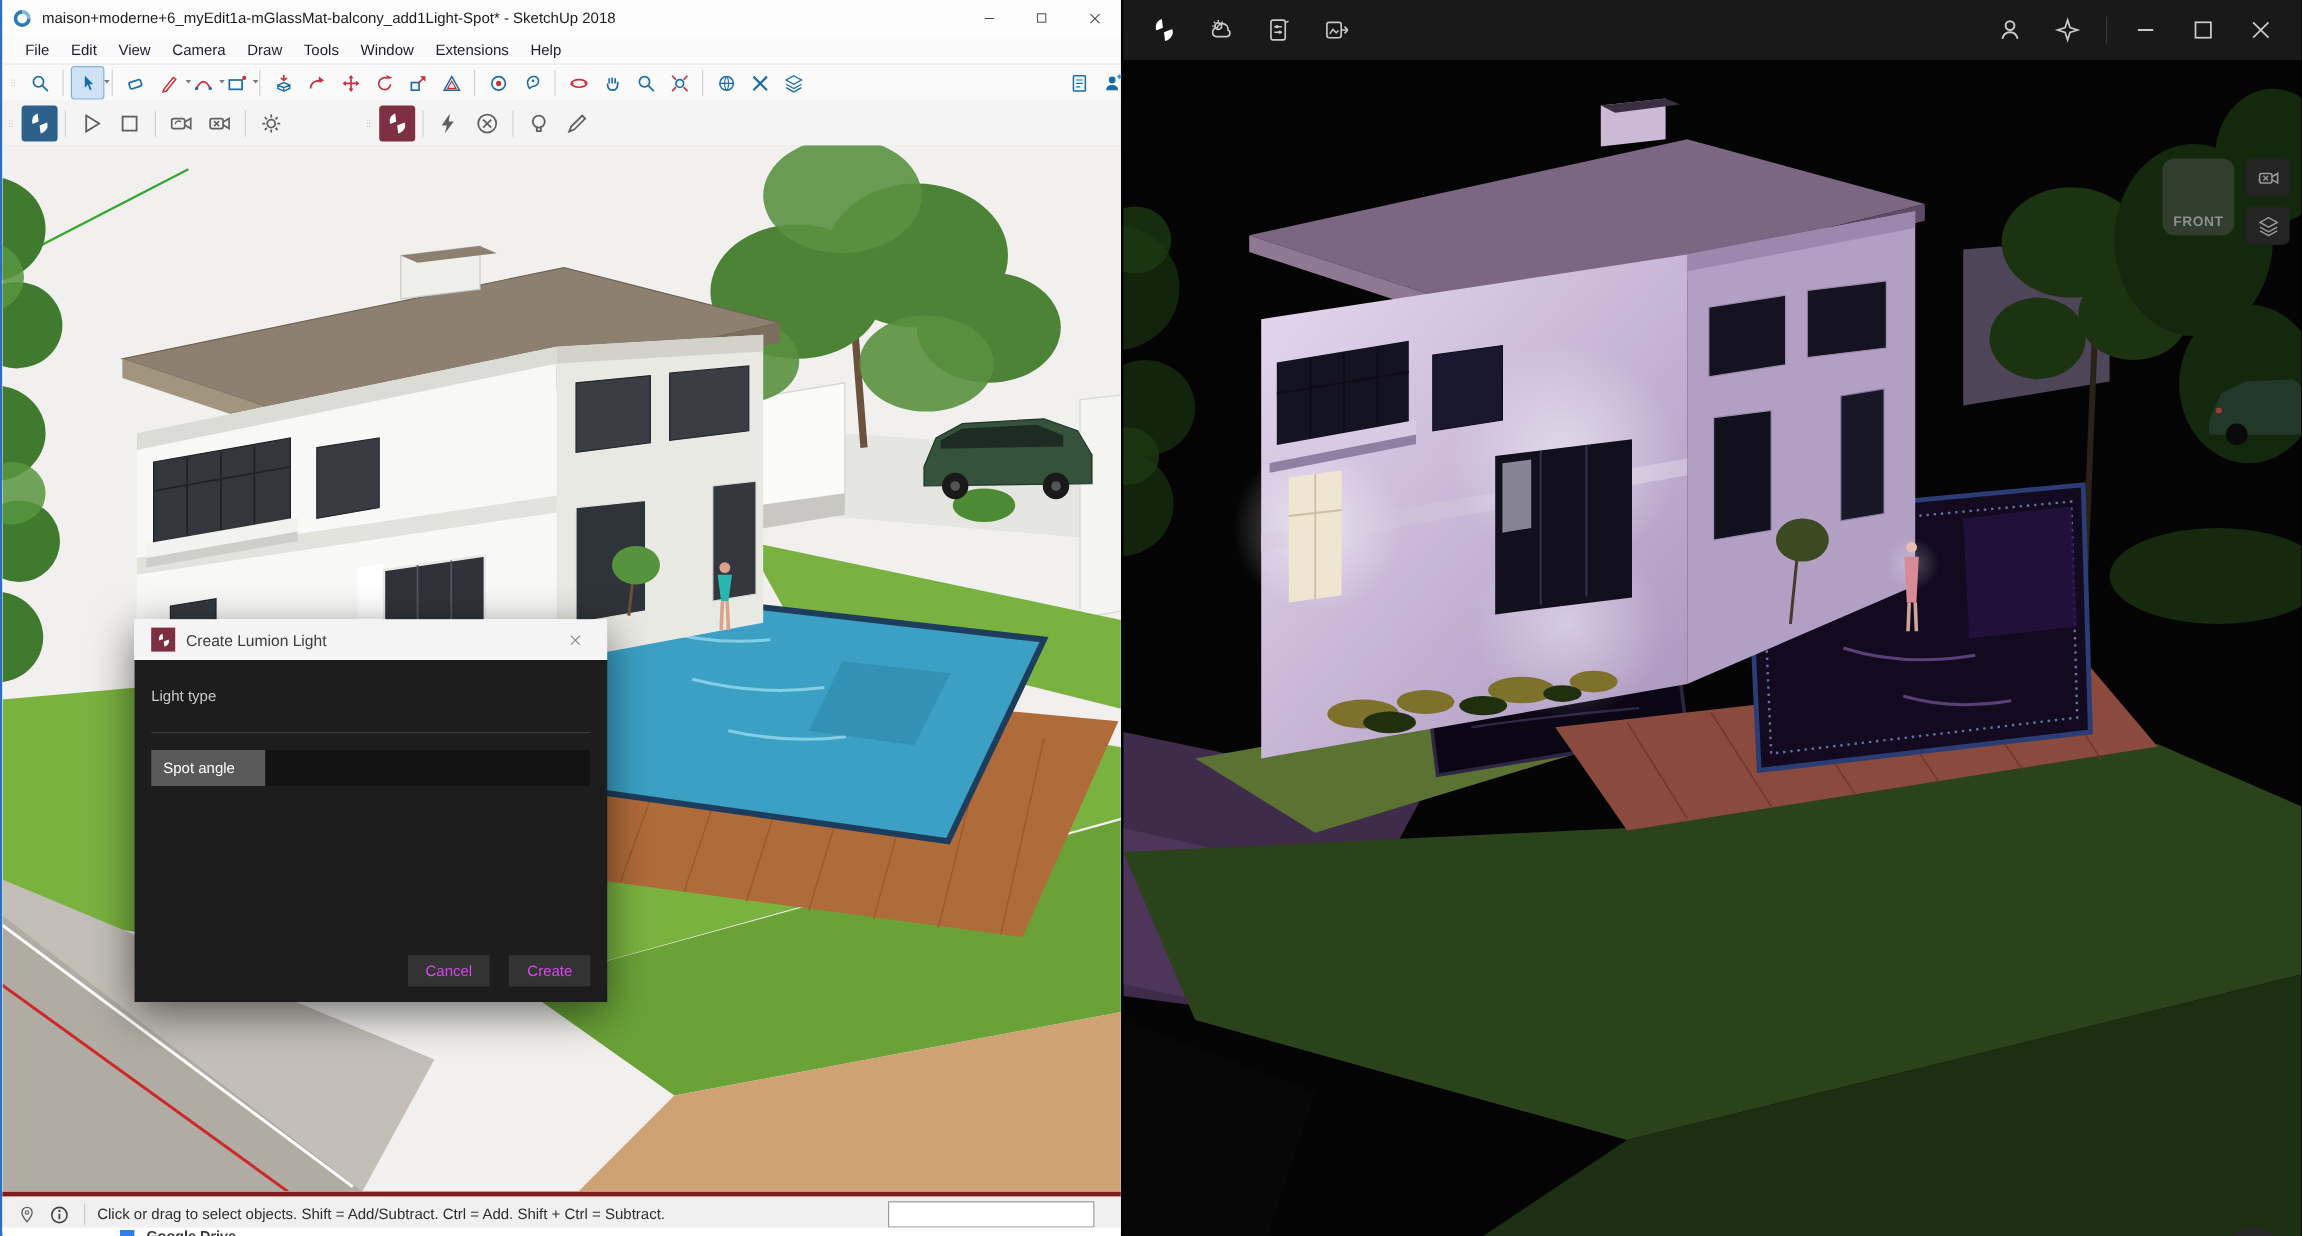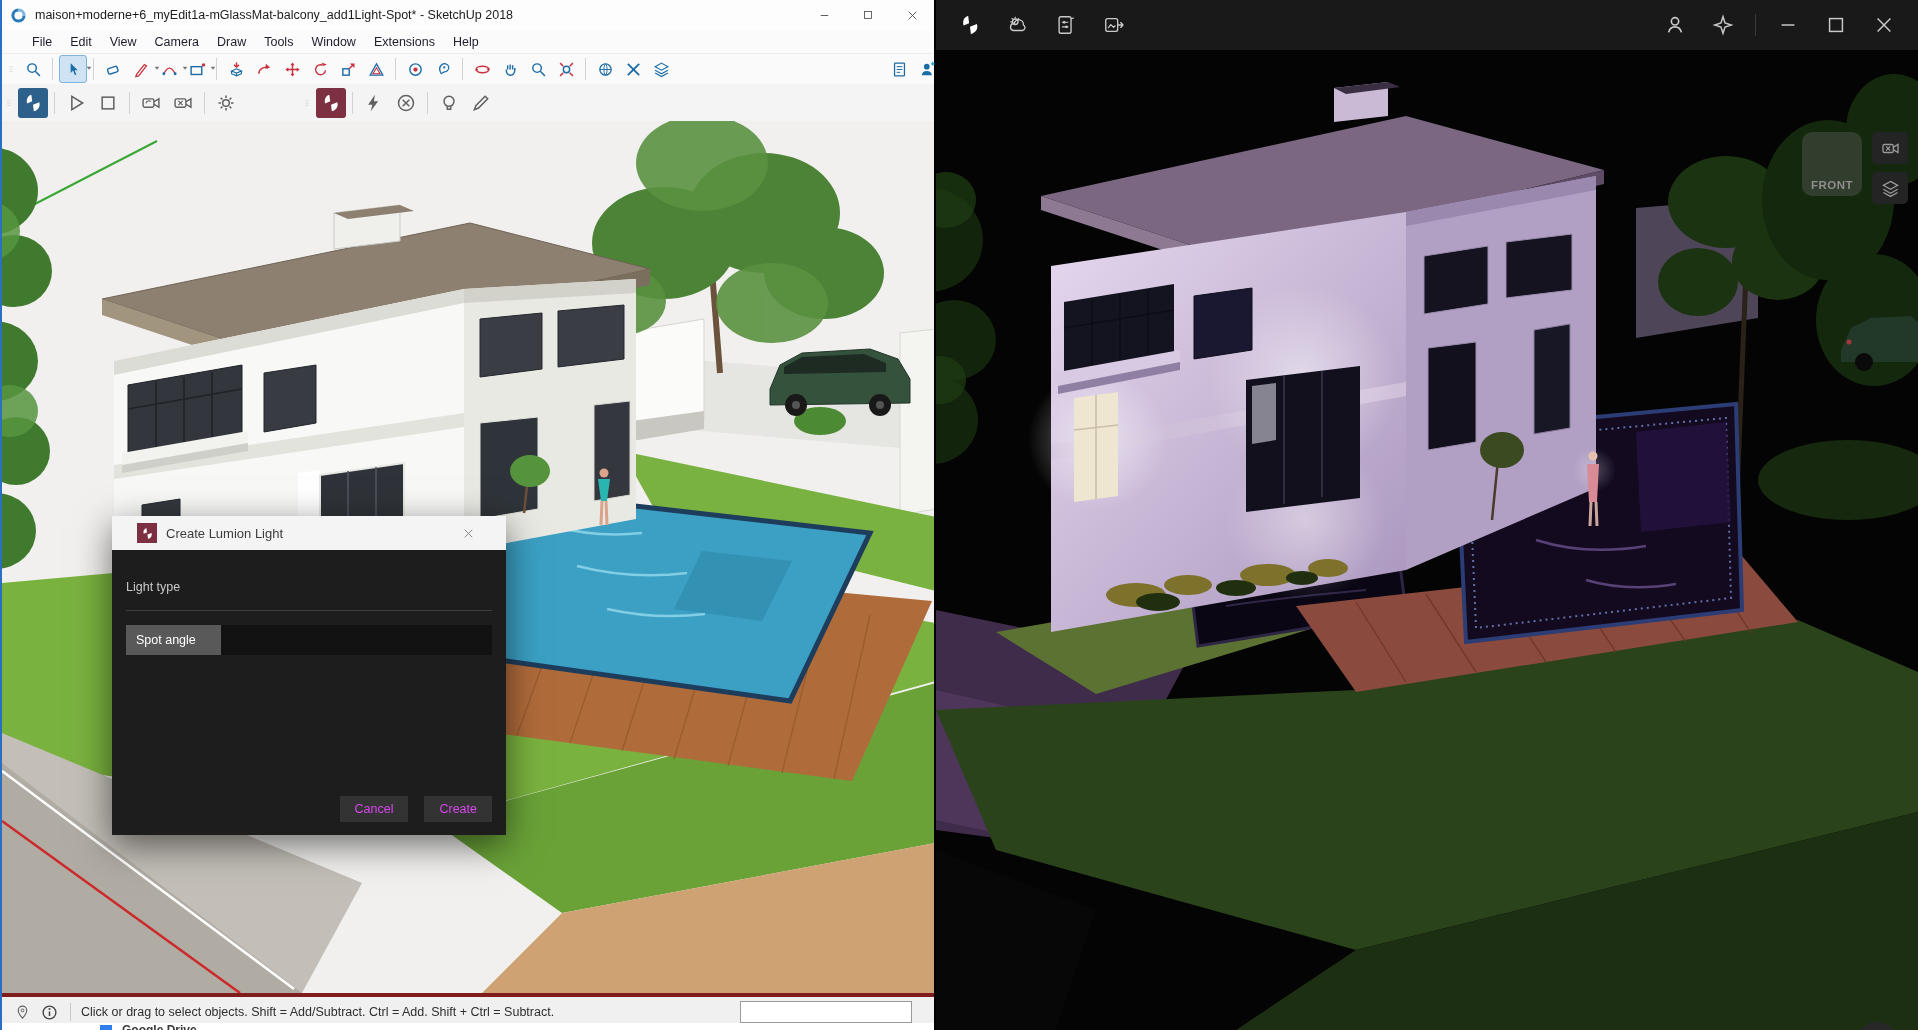--- a/index.html
+++ b/index.html
@@ -7,21 +7,21 @@
   .win{position:absolute;top:0;height:1030px;box-sizing:border-box}
   svg.ic{display:inline-block;vertical-align:middle}
   .c-b{color:#1c6ca8}.c-r{color:#c8313e}.c-g{color:#606060}.c-l{color:#c9c9c9}.c-w{color:#fff}.c-d{color:#444}
 
   
   #su{left:0;width:934px;background:#f0f0f0;border-left:2px solid #2a70c2;border-bottom:2px solid #2a70c2}
   .su-title{position:absolute;left:0;right:0;top:0;height:30px;background:#fdfdfd;display:flex;align-items:center;padding-left:8px;gap:8px}
   .su-title .t{font-size:12.5px;color:#1c1c1c;white-space:nowrap}
   .win-ctrls{margin-left:auto;display:flex;height:100%}
   .wc{width:44px;height:100%;display:flex;align-items:center;justify-content:center;color:#444}
-  .su-menu{position:absolute;left:0;right:0;top:30px;height:23px;background:#fbfbfb;display:flex;align-items:center;padding-left:21px}
+  .su-menu{position:absolute;left:0;right:0;top:30px;height:23px;background:#fbfbfb;display:flex;align-items:center;padding-left:10px}
   .mi{font-size:12.5px;color:#1d1d2b;padding:0 9px;height:100%;display:flex;align-items:center}
   .su-tb1{position:absolute;left:0;right:0;top:53px;height:30px;background:#fafafa;border-top:1px solid #ececec;border-bottom:1px solid #dedede;display:flex;align-items:center;padding-left:2px}
   .su-tb2{position:absolute;left:0;right:0;top:84px;height:37px;background:#f4f4f4;border-bottom:1px solid #cfcfcf;display:flex;align-items:center}
   .tb-btn{width:26px;height:26px;display:inline-flex;align-items:center;justify-content:center;border-radius:3px;position:relative;margin:0 1px;flex:none}
   .su-tb2 .tb-btn{width:30px;height:30px}
   .tb-btn.active{background:#cfe3f5;border:1px solid #7fb2dc}
   .tb-btn.tile{border-radius:3px}
   .tb-btn.tile svg{color:#fff}
   .tb-sep{width:1px;height:22px;background:#d2d2d2;margin:0 5px;flex:none}
   .tb-gap{width:210px;flex:none}
@@ -34,28 +34,28 @@
   .st-ic{width:17px;height:17px;margin-right:10px}
   .st-div{width:1px;height:18px;background:#c9c9c9;margin:0 10px 0 2px}
   .st-text{font-size:12.5px;color:#2e2e2e;white-space:nowrap}
   .st-input{margin-left:auto;margin-right:22px;width:166px;height:18px;border:1px solid #9a9a9a;background:#fff;font-size:12px;font-family:"Liberation Sans",sans-serif}
   .su-peek{position:absolute;left:0;right:0;top:1023px;height:7px;background:#fff;overflow:hidden;display:flex;align-items:flex-start;padding-left:98px;gap:10px}
   .su-peek .sq{width:12px;height:12px;background:#2d7ff0;margin-top:2px}
   .su-peek .tx{font-size:12px;color:#3a3a3a;font-weight:bold}
 
   
   #dlg{position:absolute;left:110px;top:516px;width:394px;height:319px;box-shadow:0 10px 34px rgba(0,0,0,.55);z-index:5}
-  .dlg-title{height:34px;background:#f4f4f4;display:flex;align-items:center;padding:0 25px;gap:9px;box-sizing:border-box}
+  .dlg-title{height:34px;background:#f4f4f4;display:flex;align-items:center;padding:0 14px;gap:9px;box-sizing:border-box}
   .dlg-logo{width:20px;height:20px;background:#7c3042;display:flex;align-items:center;justify-content:center;flex:none}
   .dlg-logo svg{width:13px;height:13px;color:#fff}
   .dlg-title .t{font-size:13px;color:#3c3c3c}
   .dlg-x{margin-left:auto;width:26px;height:26px;display:flex;align-items:center;justify-content:center;color:#7a7a7a}
   .dlg-x svg{width:13px;height:13px}
   .dlg-body{position:absolute;left:0;right:0;top:34px;bottom:0;background:#1d1d1d;padding:10px 14px;box-sizing:border-box}
-  .lt-row{display:flex;align-items:flex-end;margin-top:6px;height:28px}
+  .lt-row{display:flex;align-items:center;margin-top:6px;height:28px}
   .lt-label{width:70px;font-size:12.5px;color:#c9c9c9;flex:none}
   .lt-btn{width:62px;height:27px;margin-right:14px;background:#3b3b3b;color:#ededed;font-size:12.5px;display:inline-flex;align-items:center;justify-content:center}
   .dlg-sep{border:none;border-top:1px solid #3e3e3e;margin:16px 0 0 0}
   .srow{height:30px;margin-top:14px;background:#121212;position:relative}
   .sfill{position:absolute;left:0;top:0;bottom:0;background:#595959}
   .slabel{position:absolute;left:10px;top:0;bottom:0;display:flex;align-items:center;font-size:12.5px;color:#fff;z-index:1}
   .dlg-btns{position:absolute;right:14px;bottom:13px;display:flex;gap:16px}
   .dlg-btn{height:26px;padding:0 15px;background:#333;color:#d946ef;font-size:12.5px;display:inline-flex;align-items:center;justify-content:center}
 
   

